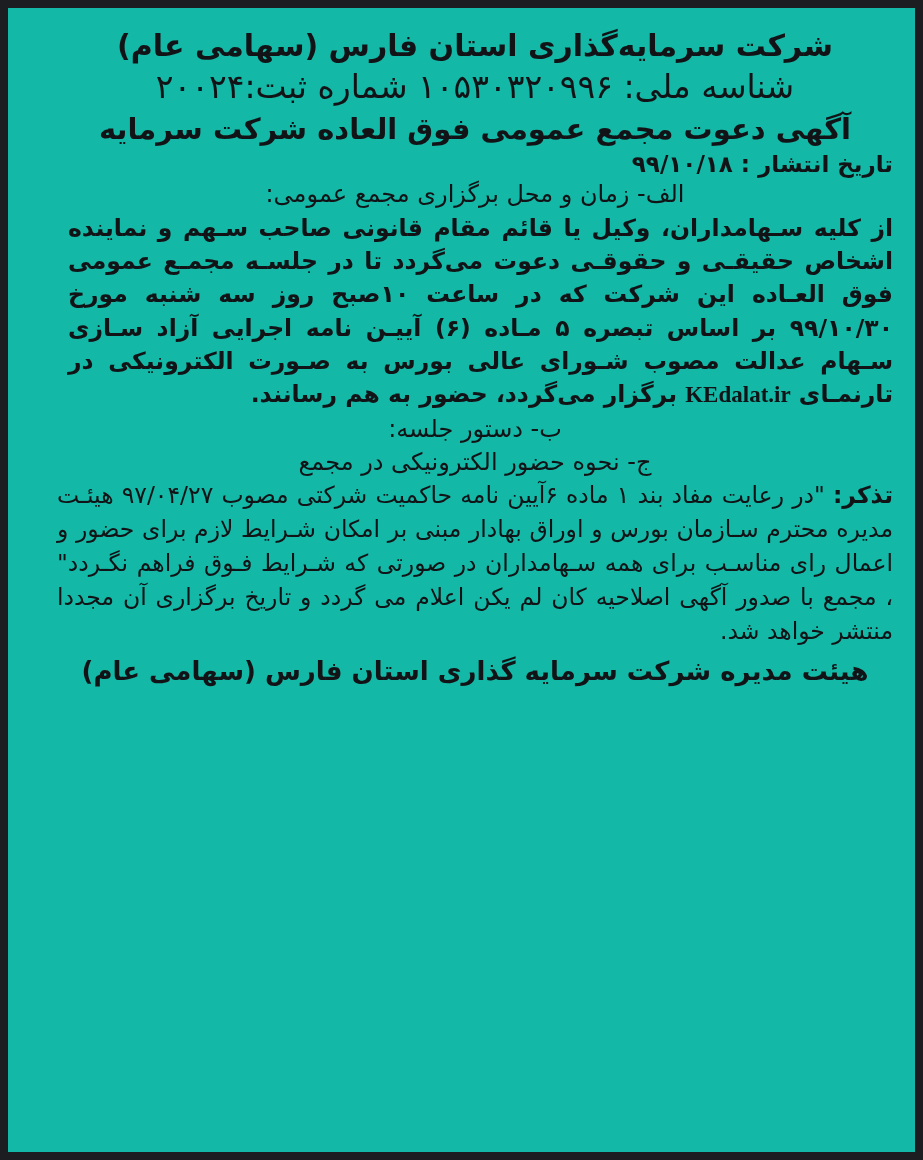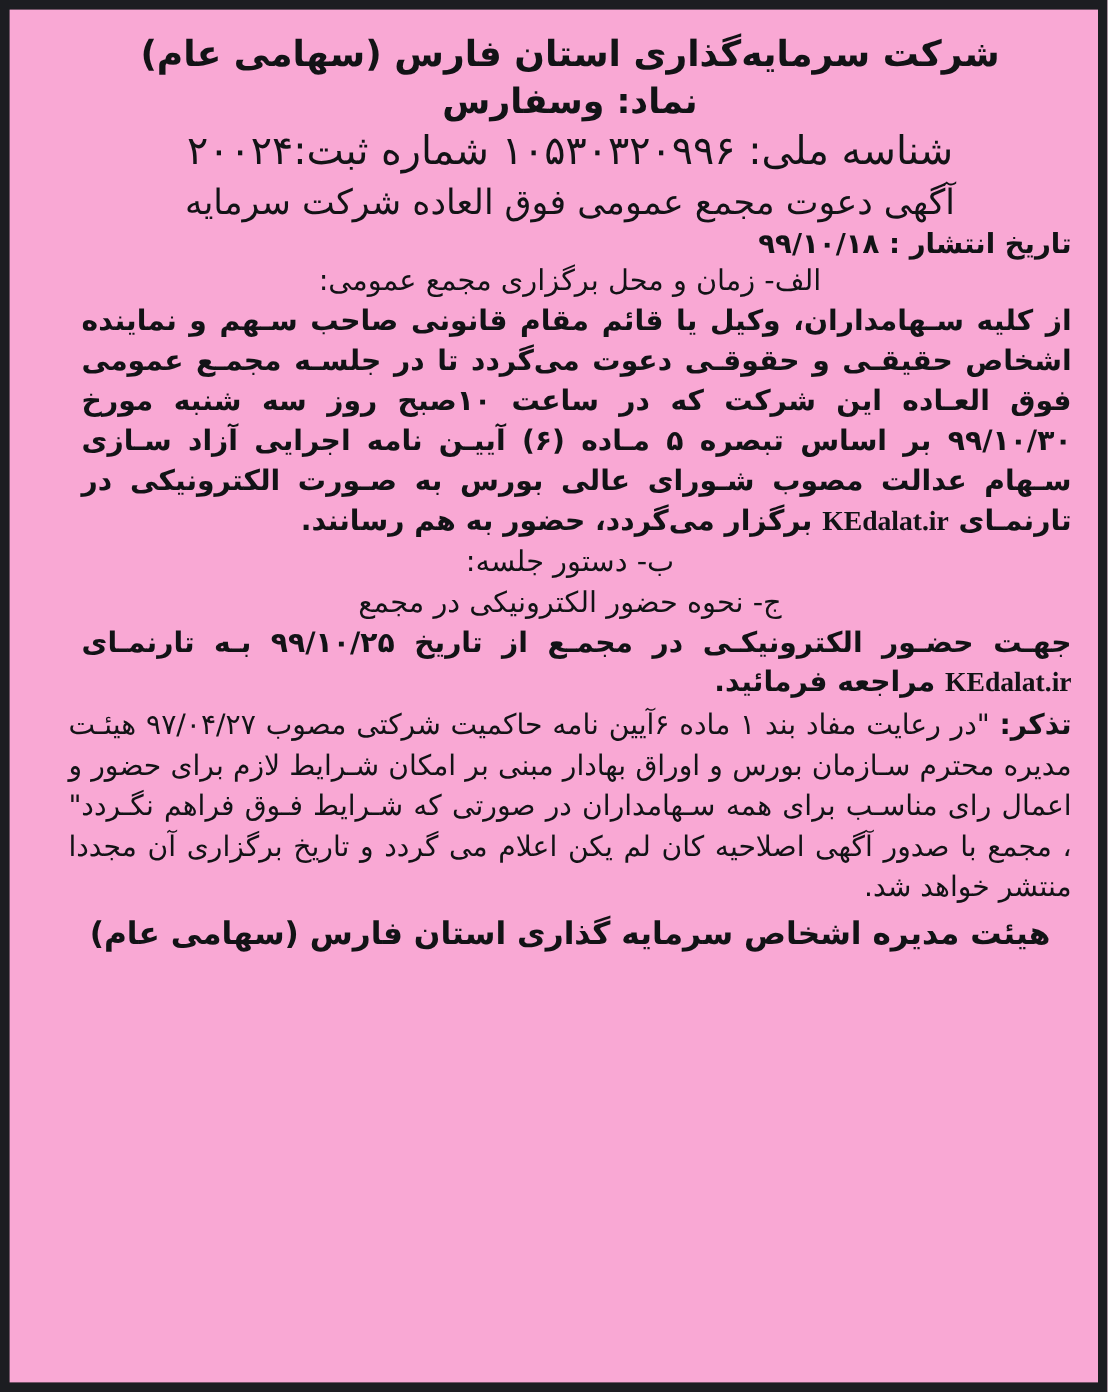--- a/index.html
+++ b/index.html
@@ -51,21 +51,21 @@
   .ids-line {
     font-size: 33px;
     font-weight: normal;
     letter-spacing: -0.5px;
     margin: 2px 0 4px 0;
     white-space: nowrap;
   }
 
   .notice-title {
     font-size: 29px;
-    font-weight: normal;
+    font-weight: bold;
     line-height: 1.26;
     margin: 2px 26px 0 26px;
   }
 
   
   .publish-date {
     font-size: 23px;
     font-weight: bold;
     margin: 4px 0 2px 0;
     direction: rtl;
@@ -115,27 +115,26 @@
     text-align: center;
     font-size: 26px;
     font-weight: bold;
     margin-top: 6px;
     line-height: 1.3;
   }
 </style>
 </head>
 <body>
 
-<div id="page" style="border-color: rgb(28, 29, 33); background: #f9a8d4; color: rgb(18, 19, 22); padding-left: 27px;">
+<div id="page" style="border-color: rgb(28, 29, 33); background: #14b8a6; color: rgb(18, 19, 22); padding-left: 27px;">
   <div id="inner">
 
     <div class="masthead">
       <div class="company-name">شرکت سرمایه‌گذاری استان فارس (سهامی عام)</div>
 
-      <div class="symbol-line">نماد: وسفارس</div>
 
       <div class="ids-line">شناسه ملی: ۱۰۵۳۰۳۲۰۹۹۶ شماره ثبت:۲۰۰۲۴</div>
 
       <div class="notice-title">آگهی دعوت مجمع عمومی فوق العاده شرکت سرمایه</div>
 
     </div>
 
     <div class="publish-date">تاریخ انتشار : ۹۹/۱۰/۱۸</div>
 
     <div class="section-heading">الف- زمان و محل برگزاری مجمع عمومی:</div>
@@ -144,27 +143,22 @@
       <span>از کلیه سـهامداران، وکیل یا قائم مقام قانونی صاحب سـهم و نماینده اشخاص حقیقـی و حقوقـی دعوت می‌گردد تا در جلسـه مجمـع عمومی فوق العـاده این شرکت که در ساعت ۱۰صبح روز سه شنبه مورخ ۹۹/۱۰/۳۰ بر اساس تبصره ۵ مـاده (۶) آییـن نامه اجرایی آزاد سـازی سـهام عدالت مصوب شـورای عالی بورس به صـورت الکترونیکی در تارنمـای</span>
       <span class="latin">KEdalat.ir</span>
       <span>برگزار می‌گردد، حضور به هم رسانند.</span>
     </div>
 
     <div class="section-heading">ب- دستور جلسه:</div>
 
 
     <div class="section-heading">ج- نحوه حضور الکترونیکی در مجمع</div>
 
-    <div class="body-par">
-      <span>جهـت حضـور الکترونیکـی در مجمـع از تاریخ ۹۹/۱۰/۲۵ بـه تارنمـای</span>
-      <span class="latin">KEdalat.ir</span>
-      <span>مراجعه فرمائید.</span>
-    </div>
 
     <div class="notice-par">
       <span class="notice-label">تذکر:</span>
       <span>"در رعایت مفاد بند ۱ ماده ۶آیین نامه حاکمیت شرکتی مصوب ۹۷/۰۴/۲۷ هیئـت مدیره محترم سـازمان بورس و اوراق بهادار مبنی بر امکان شـرایط لازم برای حضور و اعمال رای مناسـب برای همه سـهامداران در صورتی که شـرایط فـوق فراهم نگـردد" ، مجمع با صدور آگهی اصلاحیه کان لم یکن اعلام می گردد و تاریخ برگزاری آن مجددا منتشر خواهد شد.</span>
     </div>
 
-    <div class="signature">هیئت مدیره اشخاص سرمایه گذاری استان فارس (سهامی عام)</div>
+    <div class="signature">هیئت مدیره شرکت سرمایه گذاری استان فارس (سهامی عام)</div>
 
   </div>
 </div>
 
 </body></html>

